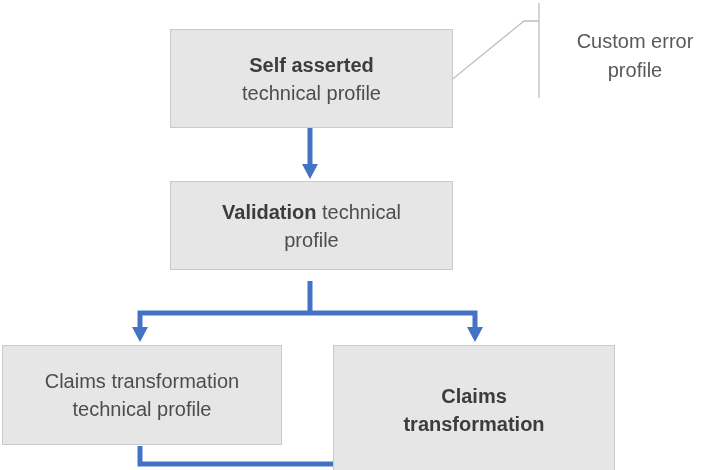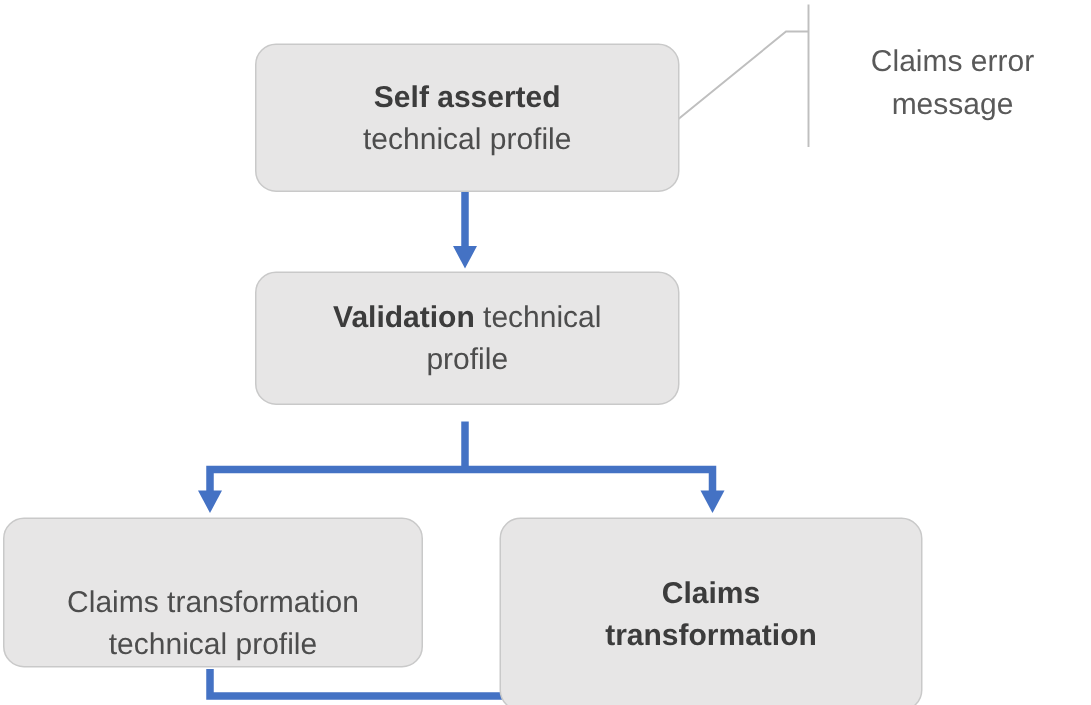--- a/index.html
+++ b/index.html
@@ -27,37 +27,37 @@
   .leader {
     fill: none;
     stroke: var(--callout-line, #bfbfbf);
     stroke-width: 1.3;
   }
   .node {
     position: absolute;
     box-sizing: border-box;
     background: var(--node-fill, #e7e6e6);
     border: 1px solid var(--node-border, #c9c9c9);
-    border-radius: 14px;
+    border-radius: 0;
     display: flex;
     align-items: center;
     justify-content: center;
     text-align: center;
     color: var(--node-text, #4d4d4d);
     font-size: 20px;
     line-height: 28px;
     padding: 0 40px;
   }
   .node b {
     font-weight: 700;
     color: var(--node-text-bold, #3c3c3c);
   }
   #node-self-asserted        { left: 170px; top: 29px;  width: 283px; height: 99px; }
   #node-validation           { left: 170px; top: 181px; width: 283px; height: 89px; }
-  #node-claims-tp            { left: 2px;   top: 345px; width: 280px; height: 100px; align-items: flex-end; }
+  #node-claims-tp            { left: 2px;   top: 345px; width: 280px; height: 100px; }
   #node-claims-transformation{ left: 333px; top: 345px; width: 282px; height: 129px; }
   .callout-text {
     position: absolute;
     left: 550px;
     top: 27px;
     width: 170px;
     text-align: center;
     color: var(--callout-text, #595959);
     font-size: 20px;
     line-height: 29px;
@@ -102,15 +102,15 @@
   </div>
 
   <div class="node" id="node-claims-tp">
     <div class="node-label"><b></b><span>Claims transformation technical profile</span></div>
   </div>
 
   <div class="node" id="node-claims-transformation">
     <div class="node-label"><b>Claims transformation</b><span></span></div>
   </div>
 
-  <div class="callout-text">Claims error message</div>
+  <div class="callout-text">Custom error profile</div>
 
 </div>
 
 </body></html>

